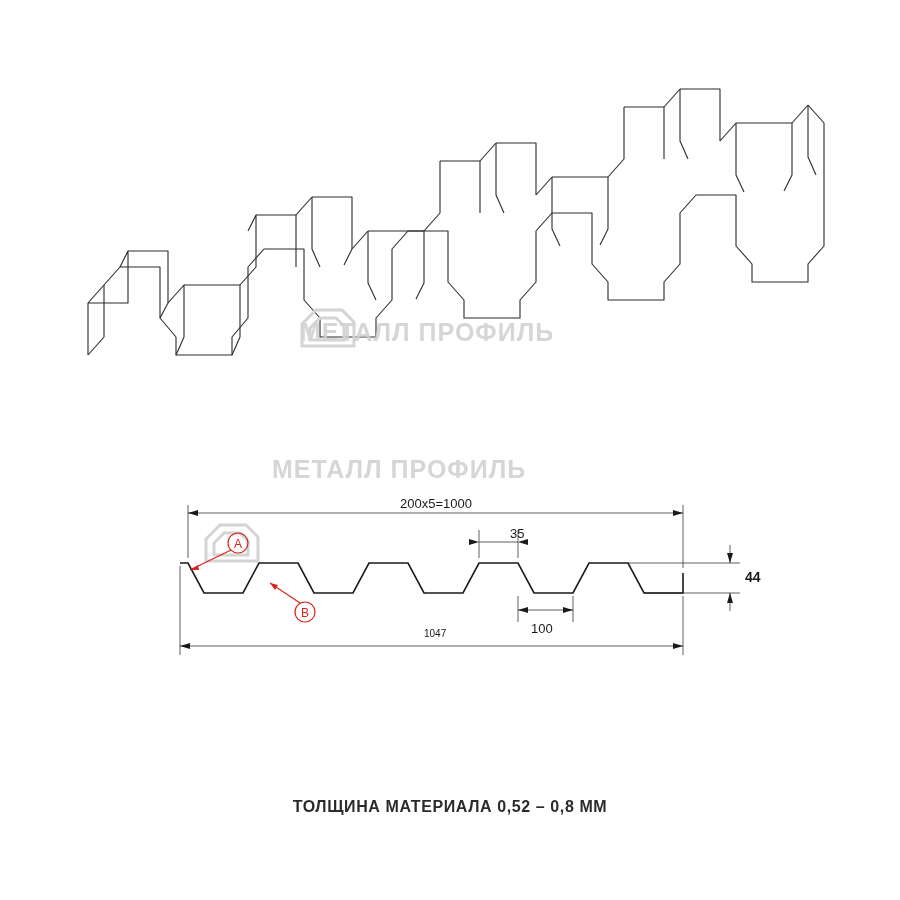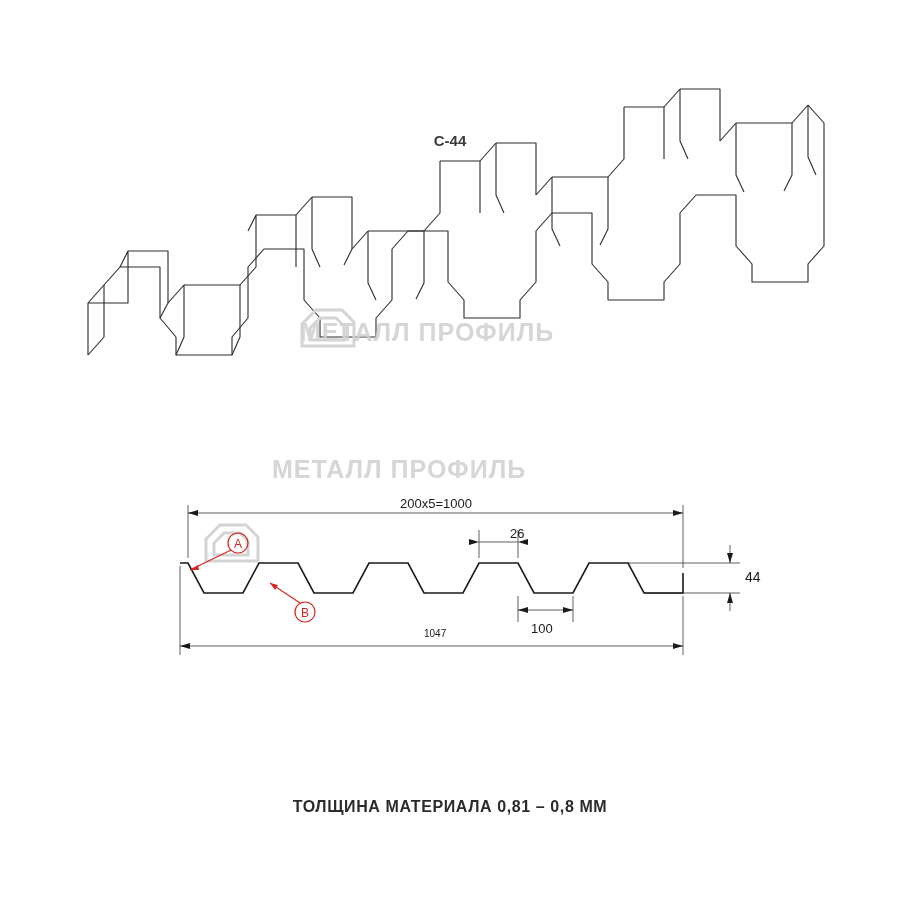--- a/index.html
+++ b/index.html
@@ -75,21 +75,20 @@
     font-size: 13px;
     color: #1a1a1a;
     white-space: nowrap;
   }
 </style>
 </head>
 <body>
 
 <div id="page">
 
-  <div class="subtitle">C-44</div>
 
   <svg class="svg-layer" viewBox="0 0 900 900">
     <g fill="none" stroke="#2b2b2b" stroke-width="1.1" stroke-linejoin="round">
 
       <path d="M88,355 L104,337 L104,285 L120,267 L160,267 L160,318 L176,337 L176,355
                L232,355 L232,337 L248,318 L248,267 L264,249 L304,249 L304,300 L320,318 L320,337
                L376,337 L376,318 L392,300 L392,249 L408,231 L448,231 L448,282 L464,300 L464,318
                L520,318 L520,300 L536,282 L536,231 L552,213 L592,213 L592,264 L608,282 L608,300
                L664,300 L664,282 L680,264 L680,213 L696,195 L736,195 L736,246 L752,264 L752,282
                L808,282 L808,264 L824,246 L824,195"></path>
@@ -207,20 +206,20 @@
       <circle cx="305" cy="612" r="10"></circle>
       <path d="M300,603 L270,583"></path>
     </g>
     <g fill="#d9251d">
       <polygon points="270,583 278,585 275,590"></polygon>
     </g>
     <text x="305" y="617" text-anchor="middle" font-family="Liberation Sans, sans-serif" font-size="12" fill="#d9251d">B</text>
   </svg>
 
   <div class="dim-label" style="top:496px; left:400px;">200x5=1000</div>
-  <div class="dim-label" style="top:526px; left:510px;">26</div>
+  <div class="dim-label" style="top:526px; left:510px;">35</div>
   <div class="dim-label" style="top:621px; left:531px;text-align:right;">100</div>
   <div class="dim-label" style="top:628px; left:424px; font-size:10px;">1047</div>
-  <div class="dim-label" style="top:569px; left:745px; font-size:14px;">44</div>
-
-  <div class="footnote">ТОЛЩИНА МАТЕРИАЛА 0,81 – 0,8 ММ</div>
+  <div class="dim-label" style="top:569px; left:745px; font-size:14px;font-weight:bold;">44</div>
+
+  <div class="footnote">ТОЛЩИНА МАТЕРИАЛА 0,52 – 0,8 ММ</div>
 
 </div>
 
 </body></html>

